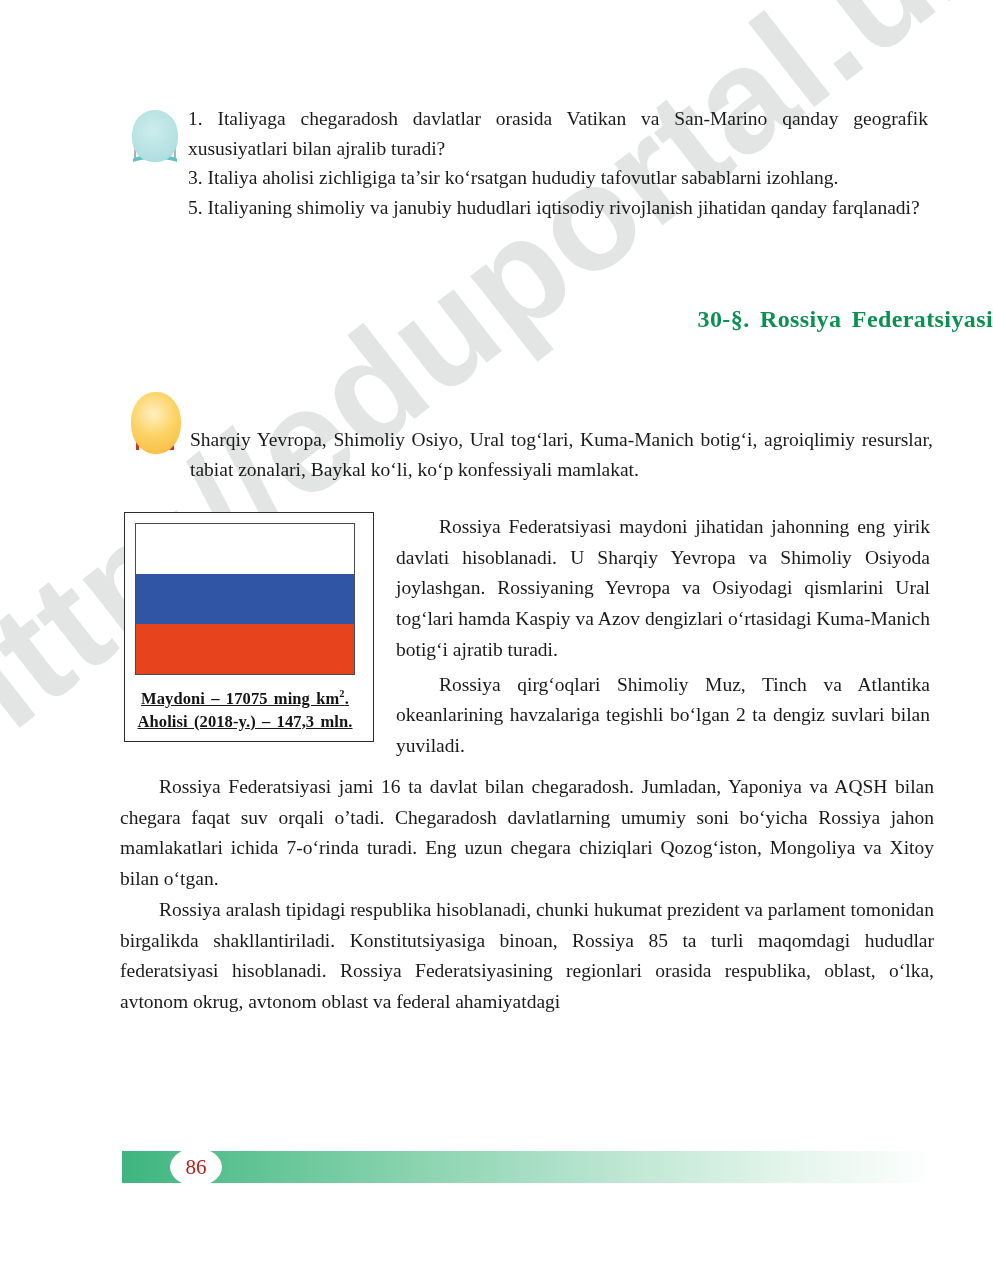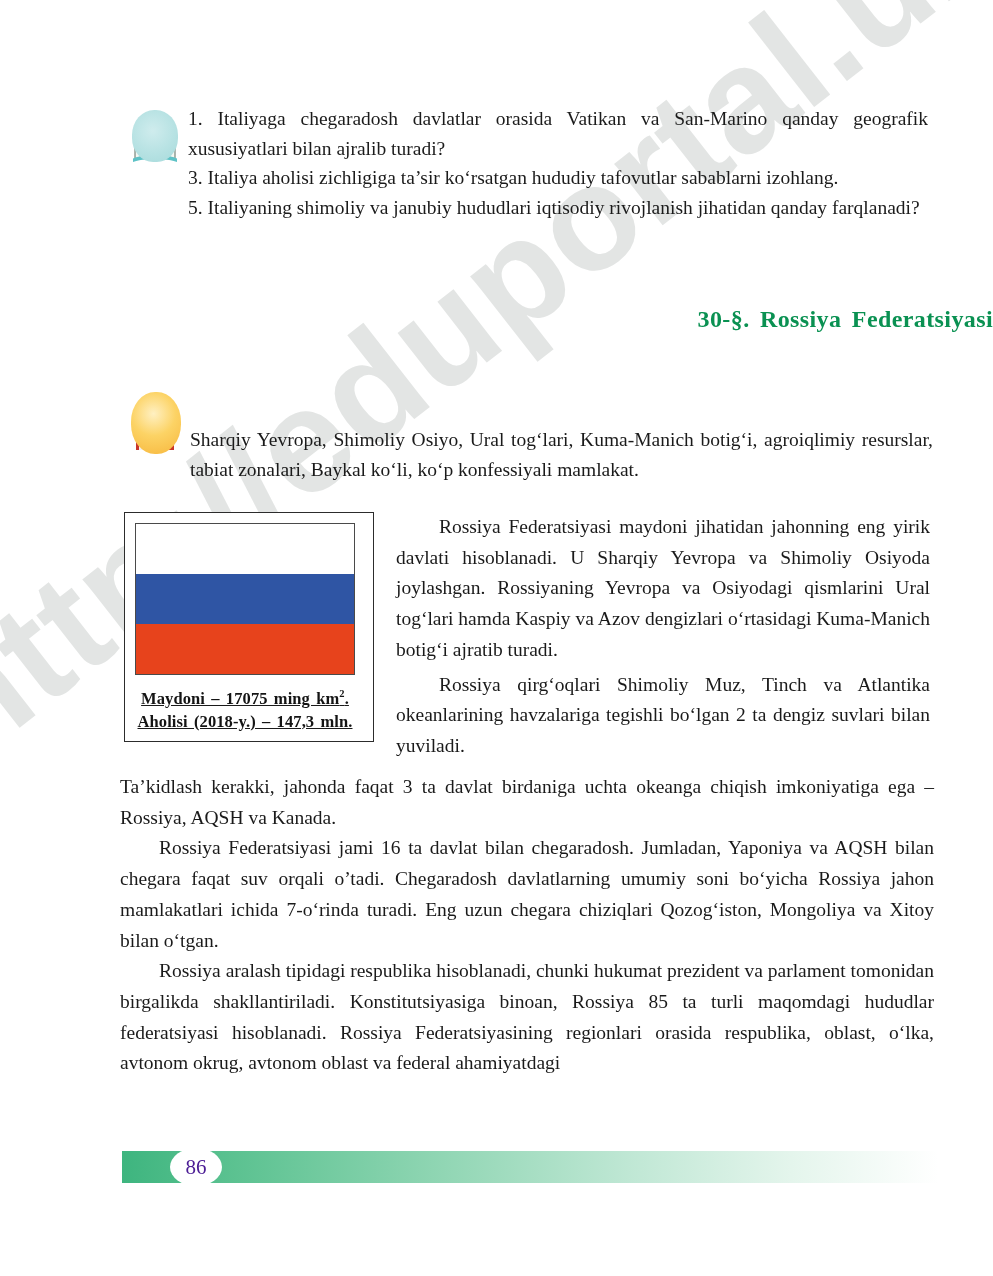--- a/index.html
+++ b/index.html
@@ -205,21 +205,21 @@
     left: 170px;
     top: 1148px;
     width: 52px;
     height: 38px;
     background: #ffffff;
     border-radius: 50%;
     display: flex;
     align-items: center;
     justify-content: center;
     font-size: 21px;
-    color: #4c1d95;
+    color: #b91c1c;
   }
 </style>
 </head>
 <body>
 
 <div id="watermark">
   <div class="wm-text">http://eduportal.uz</div>
 </div>
 
 <div id="page">
@@ -290,21 +290,20 @@
       <span class="cap-line">Aholisi (2018-y.) – 147,3 mln.</span>
     </div>
   </div>
 
   <div class="body-col-right">
     <p class="indent">Rossiya Federatsiyasi maydoni jihatidan jahonning eng yirik davlati hisoblanadi. U Sharqiy Yevropa va Shimoliy Osiyoda joylashgan. Rossiyaning Yevropa va Osiyodagi qismlarini Ural tog‘lari hamda Kaspiy va Azov dengizlari o‘rtasidagi Kuma-Manich botig‘i ajratib turadi.</p>
     <p class="indent">Rossiya qirg‘oqlari Shimoliy Muz, Tinch va Atlantika okeanlarining havzalariga tegishli bo‘lgan 2 ta dengiz suvlari bilan yuviladi.</p>
   </div>
 
   <div class="body-full">
-    <p>Ta’kidlash kerakki, jahonda faqat 3 ta davlat birdaniga uchta okeanga chiqish imkoniyatiga ega – Rossiya, AQSH va Kanada.</p>
     <p class="indent">Rossiya Federatsiyasi jami 16 ta davlat bilan chegaradosh. Jumladan, Yaponiya va AQSH bilan chegara faqat suv orqali o’tadi. Chegaradosh davlatlarning umumiy soni bo‘yicha Rossiya jahon mamlakatlari ichida 7-o‘rinda turadi. Eng uzun chegara chiziqlari Qozog‘iston, Mongoliya va Xitoy bilan o‘tgan.</p>
     <p class="indent last-line">Rossiya aralash tipidagi respublika hisoblanadi, chunki hukumat prezident va parlament tomonidan birgalikda shakllantiriladi. Konstitutsiyasiga binoan, Rossiya 85 ta turli maqomdagi hududlar federatsiyasi hisoblanadi. Rossiya Federatsiyasining regionlari orasida respublika, oblast, o‘lka, avtonom okrug, avtonom oblast va federal ahamiyatdagi</p>
   </div>
 
   <div class="footer-bar"></div>
   <div class="page-number">86</div>
 
 </div>
 
 </body></html>

